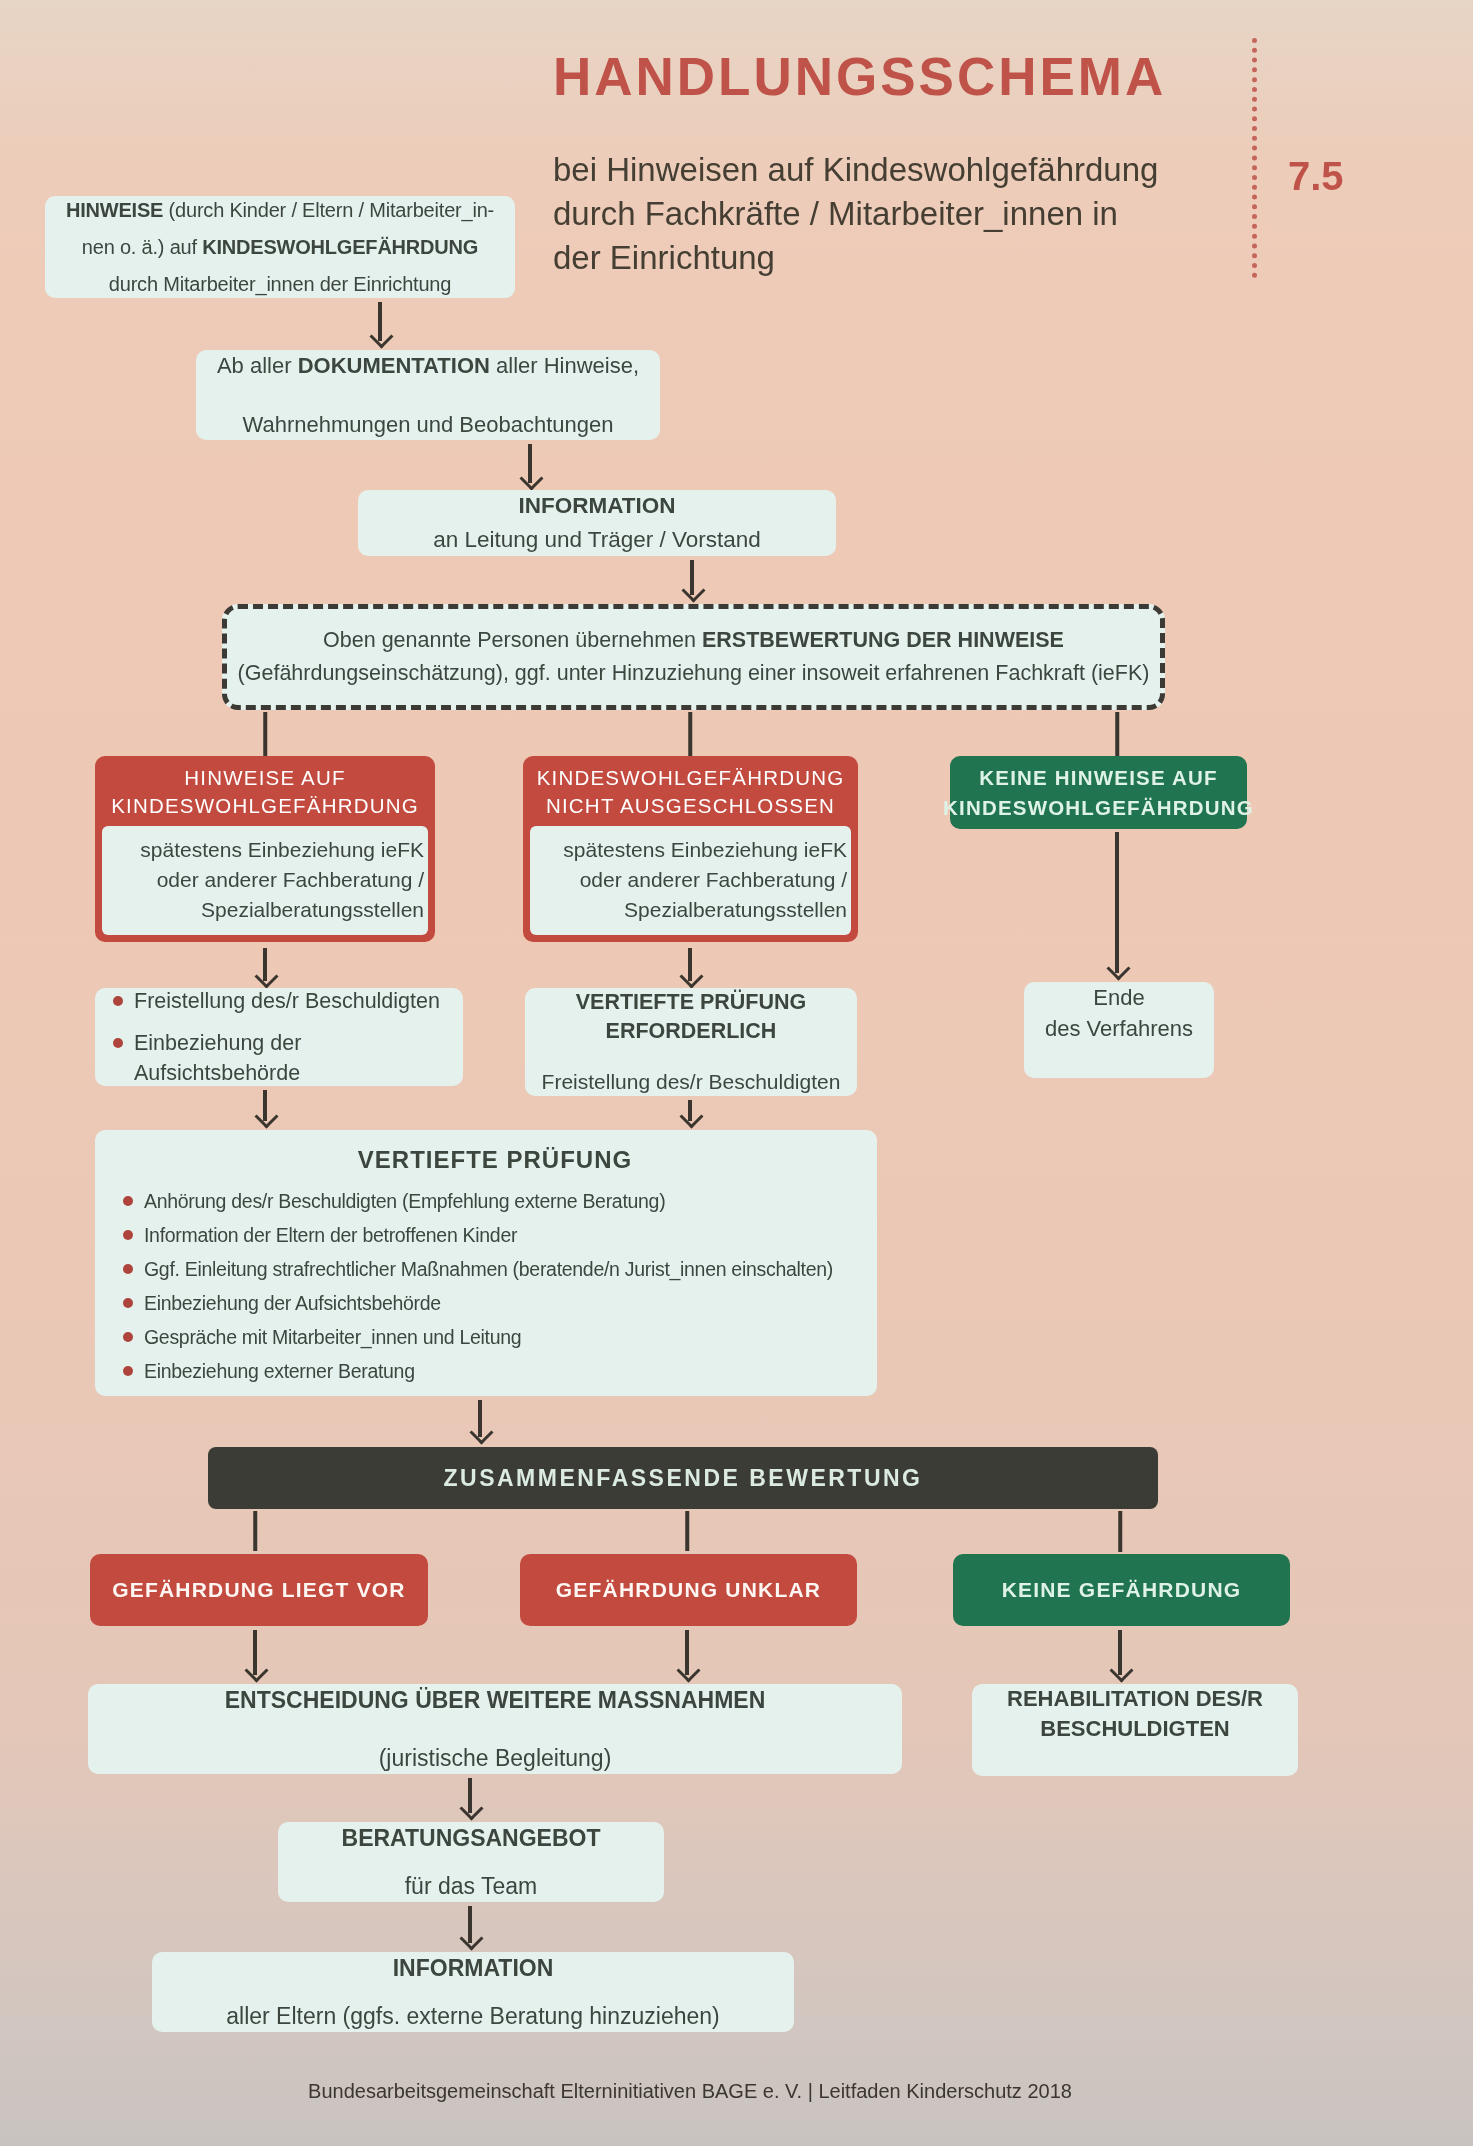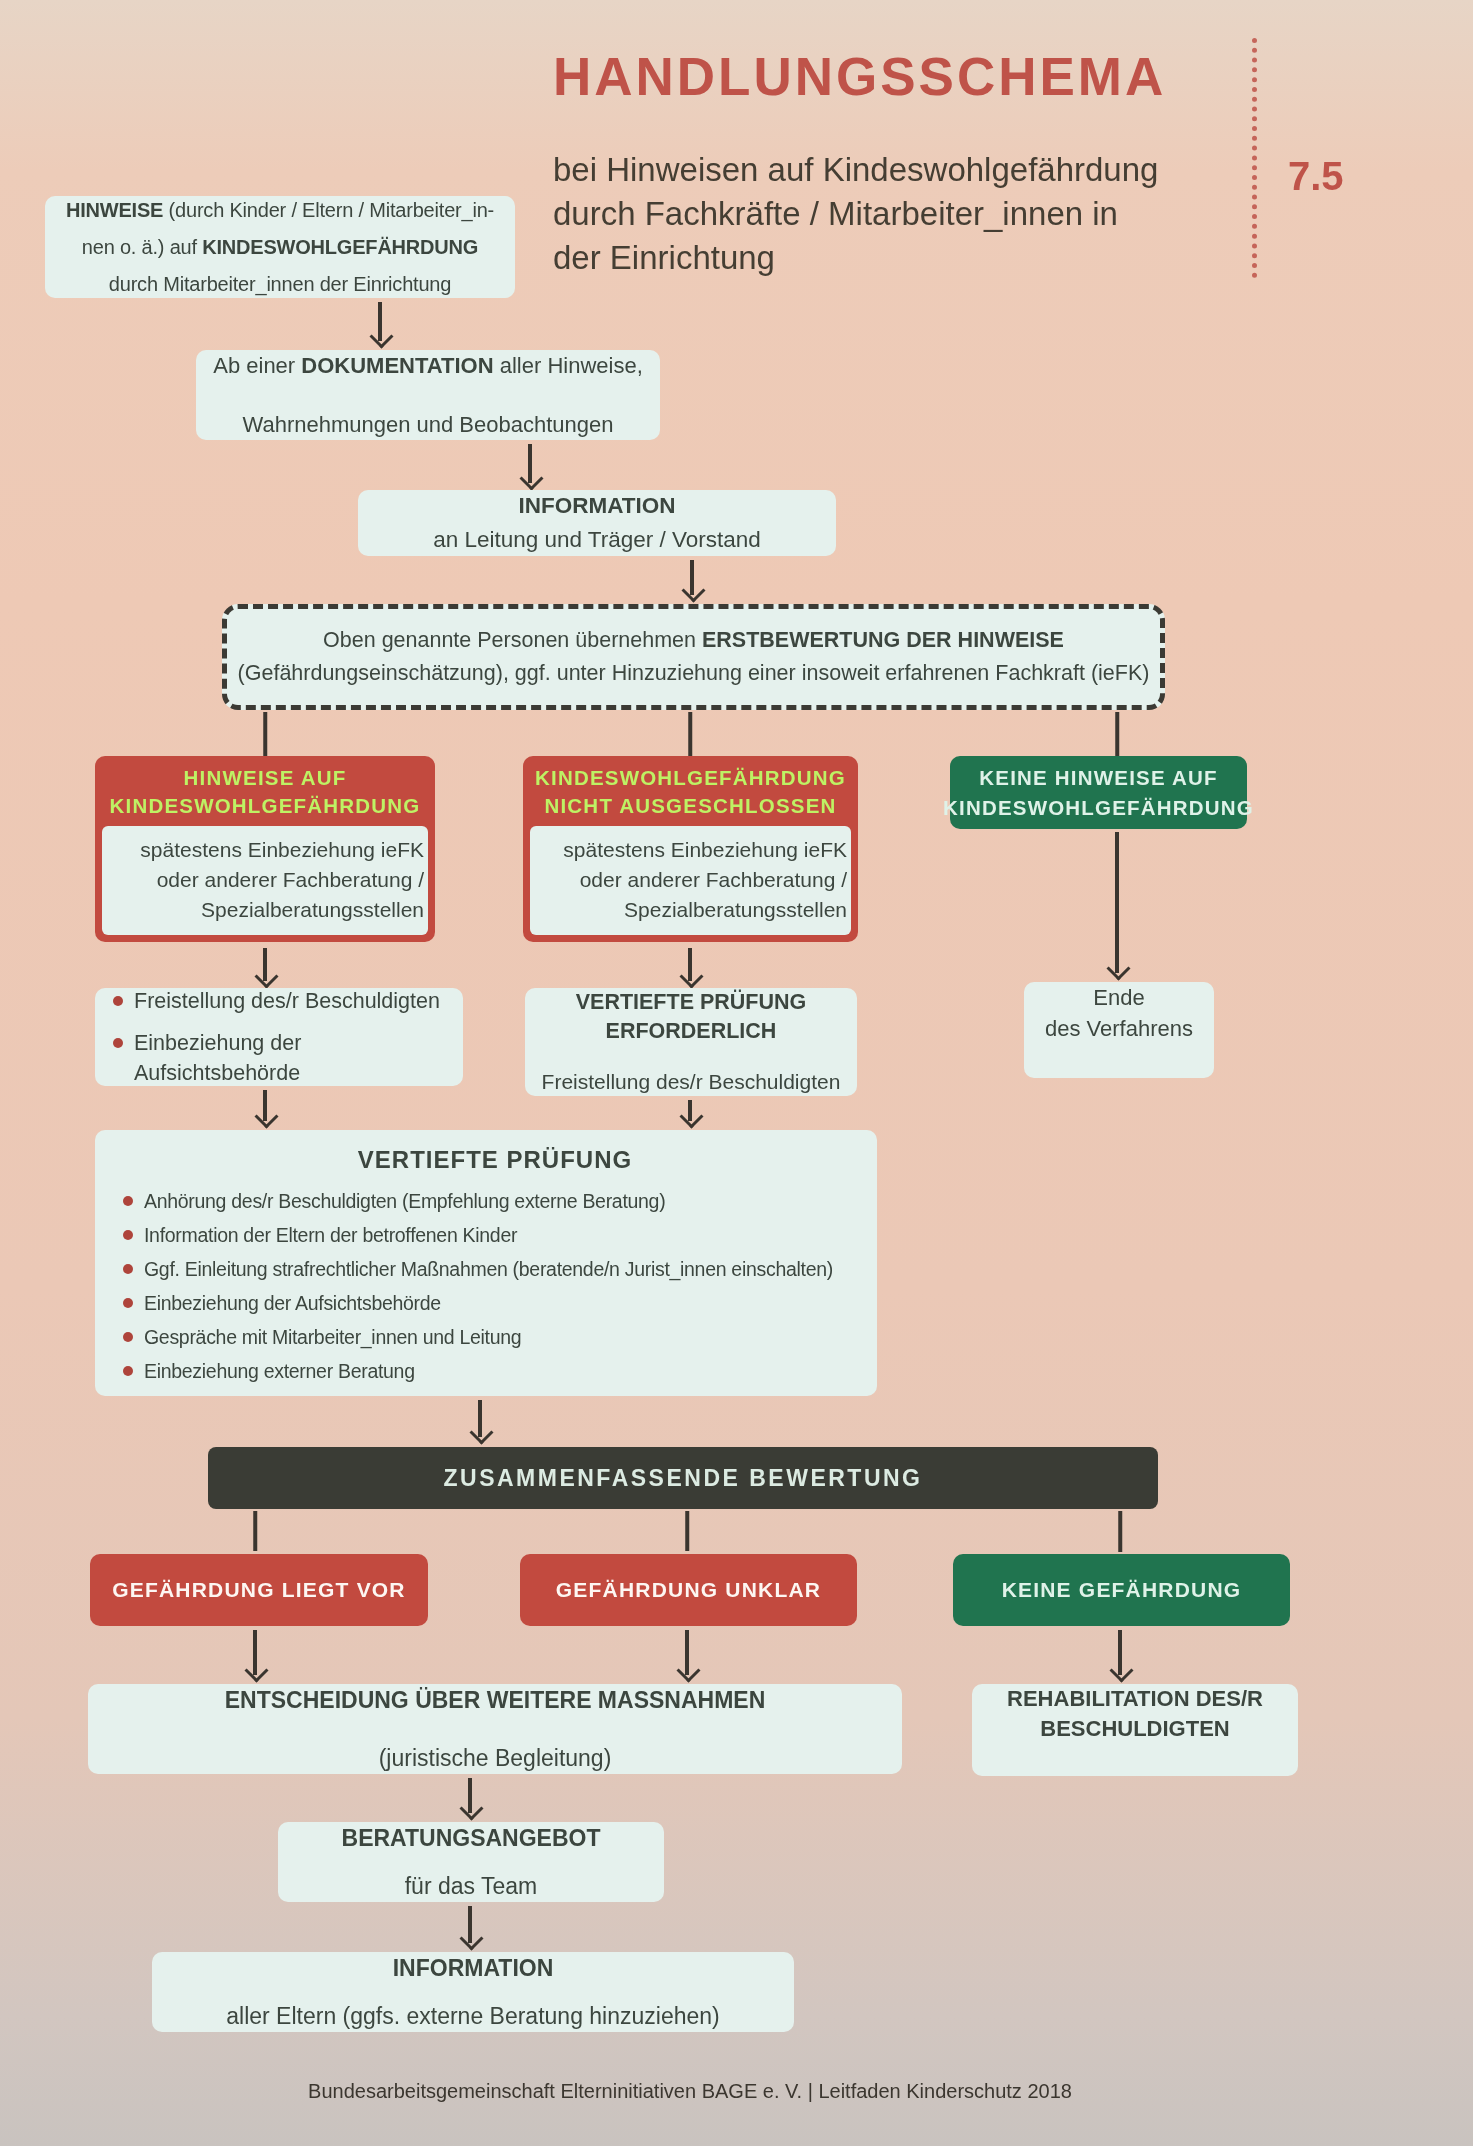--- a/index.html
+++ b/index.html
@@ -23,21 +23,21 @@
   .box .ln{display:block;}
 
   
   .varrow{position:absolute;width:24px;transform:translateX(-12px);}
   .varrow .stem{position:absolute;left:50%;top:0;bottom:5px;width:3.5px;margin-left:-1.75px;background:var(--line);}
   .varrow .head{position:absolute;left:50%;bottom:1px;width:14px;height:14px;margin-left:-7px;border-right:3.5px solid var(--line);border-bottom:3.5px solid var(--line);transform:rotate(45deg);}
   .vline{position:absolute;width:3.5px;transform:translateX(-1.75px);background:var(--line);}
 
   
   .unit{position:absolute;background:var(--red);border-radius:10px;padding:0 7px 7px;box-sizing:border-box;}
-  .unit-head{color:#bef264;font-weight:bold;letter-spacing:1.2px;text-align:center;white-space:pre-line;font-size:20.5px;line-height:28px;padding:8px 0 6px;}
+  .unit-head{color:#ffffff;font-weight:normal;letter-spacing:1.2px;text-align:center;white-space:pre-line;font-size:20.5px;line-height:28px;padding:8px 0 6px;}
   .unit-body{background:var(--box-bg);border-radius:6px;padding:9px 4px 10px;font-size:21px;line-height:30px;text-align:right;white-space:pre-line;color:var(--text);}
 
   .ghead{position:absolute;background:var(--green);color:#dff2e8;font-weight:bold;letter-spacing:1.2px;text-align:center;white-space:pre-line;font-size:20.5px;line-height:30px;border-radius:10px;display:flex;align-items:center;justify-content:center;}
 
   .dashedbox{position:absolute;background:var(--box-bg);border:5px dashed #3b3a34;border-radius:16px;display:flex;flex-direction:column;justify-content:center;text-align:center;font-size:21.5px;line-height:33px;box-sizing:border-box;}
 
   .brow{display:flex;align-items:flex-start;text-align:left;}
   .dot{width:10px;height:10px;border-radius:50%;background:#ae443b;margin:10px 11px 0 0;flex:none;}
 
   .bullets-box{justify-content:center;align-items:flex-start;padding:0 18px;box-sizing:border-box;}
@@ -78,21 +78,21 @@
       <div class="ln"><span>nen o. ä.) auf </span><span class="b">KINDESWOHLGEFÄHRDUNG</span></div>
       <div class="ln"><span>durch Mitarbeiter_innen der Einrichtung</span></div>
     </div>
 
   <div class="varrow" style="left:380px;top:302px;height:44px;">
       <span class="stem"></span>
       <span class="head"></span>
     </div>
 
   <div class="box" style="left:196px;top:350px;width:464px;height:90px;font-size:22px;line-height:31px;">
-      <div class="ln"><span>Ab einer </span><span class="b">DOKUMENTATION</span><span> aller Hinweise,</span></div>
+      <div class="ln"><span>Ab aller </span><span class="b">DOKUMENTATION</span><span> aller Hinweise,</span></div>
       <div class="ln"><span>Wahrnehmungen und Beobachtungen</span></div>
     </div>
 
   <div class="varrow" style="left:530px;top:444px;height:44px;">
       <span class="stem"></span>
       <span class="head"></span>
     </div>
 
   <div class="box bigtext" style="left:358px;top:490px;width:478px;height:66px;font-size:22.5px;">
       <span class="b">INFORMATION</span>

